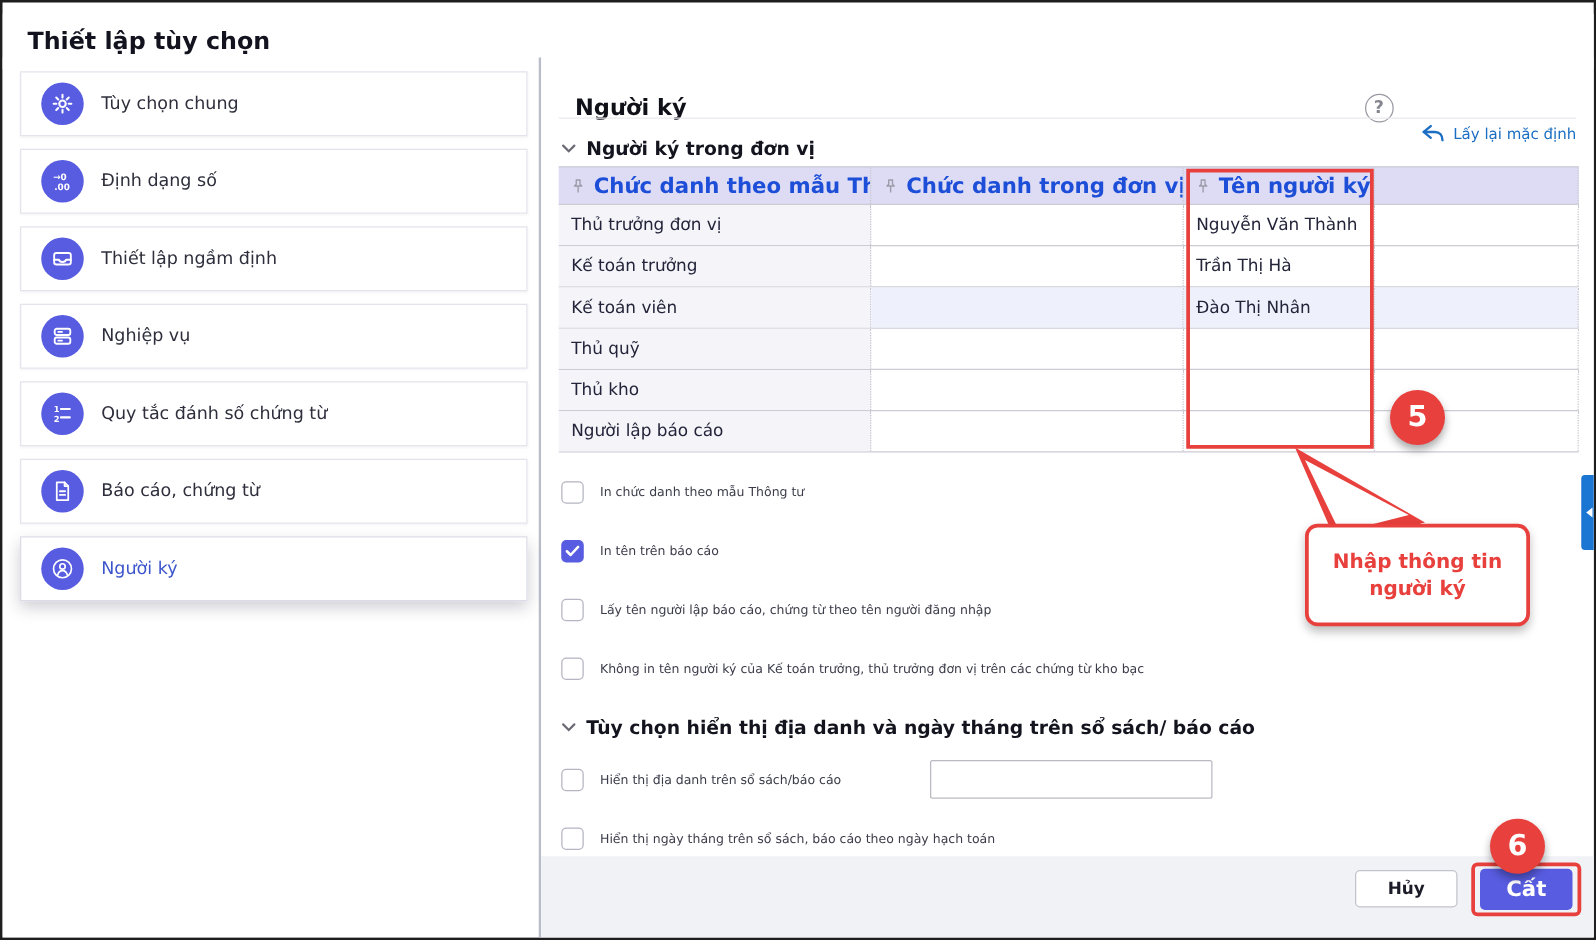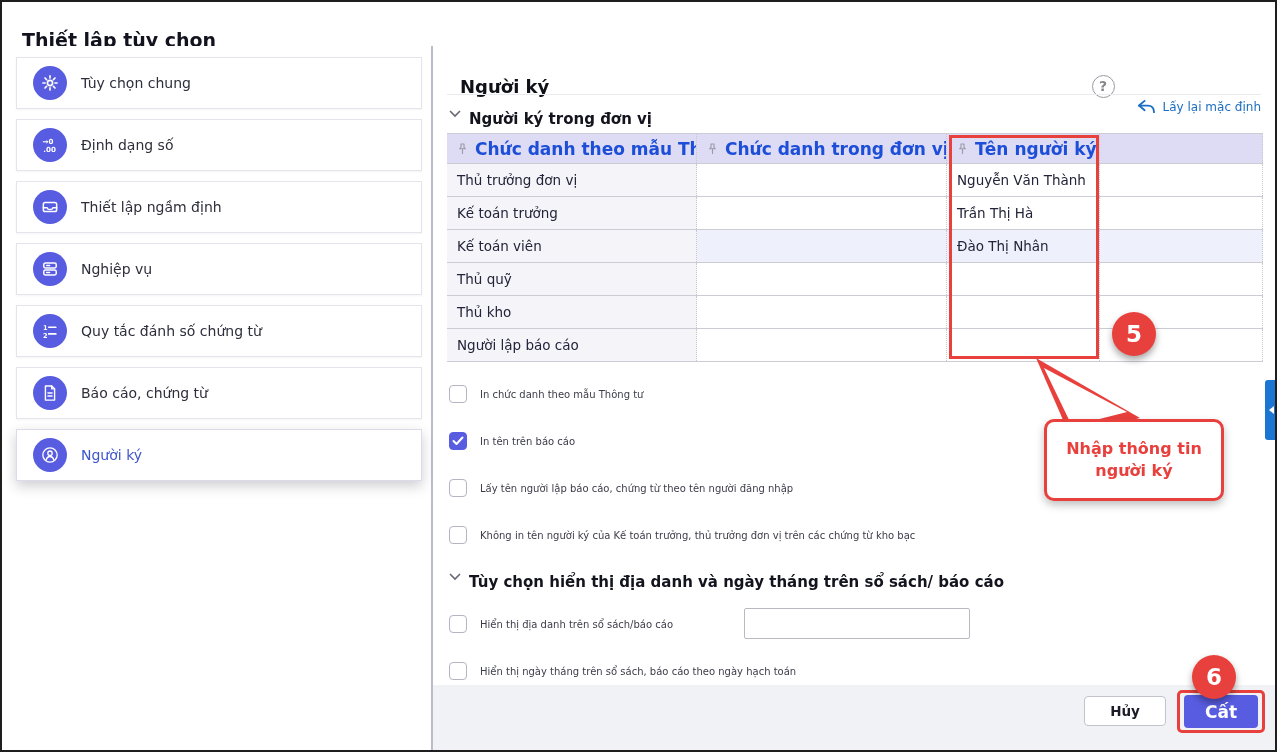--- a/index.html
+++ b/index.html
@@ -1,20 +1,20 @@
 <!DOCTYPE html>
 <html style="--accent: #585ce0; --ann-red: #e8403d; --link-blue: #1b6ec2; --selected-text: #3d55cc; --tbl-head: #dedcf5; --row-hl: #eef1fb;"><head>
 <meta charset="utf-8">
 <style>
   html,body{margin:0;padding:0;background:#fff;}
   body{font-family:"DejaVu Sans","Liberation Sans",sans-serif;}
   .window{position:relative;width:1277px;height:752px;box-sizing:border-box;border:2px solid #1e1e1e;background:#fff;overflow:hidden;}
 
   
-  .app-header{position:absolute;top:16px;left:0;right:0;height:43px;border-bottom:1px solid #e5e6ea;display:flex;align-items:center;padding-left:20px;background:#fff;}
+  .app-header{position:absolute;top:9px;left:0;right:0;height:43px;border-bottom:1px solid #e5e6ea;display:flex;align-items:center;padding-left:20px;background:#fff;}
   .app-title{font-size:19px;font-weight:bold;color:#13131f;}
 
   
   .sidebar{position:absolute;top:44px;left:0;width:429px;bottom:0;background:#fff;border-right:2px solid #b9bdc9;}
   .side-list{padding:11px 9px 0 14px;}
   .side-card{display:flex;align-items:center;height:52px;box-sizing:border-box;border:1px solid #e4e4ec;border-radius:0;margin-bottom:10px;background:#fff;cursor:pointer;box-shadow:0 1px 2px rgba(30,30,60,.05);}
   .side-card.selected{box-shadow:0 5px 12px rgba(30,30,60,.22);border-color:#dcdce8;}
   .side-icon{width:34px;height:34px;border-radius:50%;background:var(--accent,#585ce0);margin:0 14px 0 16px;display:flex;align-items:center;justify-content:center;flex:0 0 34px;}
   .side-icon svg{width:20px;height:20px;}
   .side-label{font-size:14px;color:#2e2e3c;}
@@ -22,21 +22,21 @@
 
   
   .main{position:absolute;top:44px;left:431px;right:0;bottom:0;background:#fff;}
   .panel-head{position:absolute;top:12px;left:27px;right:14px;display:flex;justify-content:space-between;align-items:center;}
   .panel-title{font-size:18px;font-weight:bold;color:#101019;}
   .head-right{display:flex;align-items:center;gap:22px;}
   .help-circle{width:23px;height:23px;border-radius:50%;border:1.6px solid #9a9aa4;color:#85858f;font-size:14px;font-weight:bold;display:flex;align-items:center;justify-content:center;box-sizing:border-box;cursor:pointer;}
   .reset-link{display:flex;align-items:center;gap:7px;color:var(--link-blue,#1b6ec2);font-size:12px;cursor:pointer;margin-top:41px;}
   .panel-divider{position:absolute;top:48px;left:14px;right:14px;border-top:1px solid #e9e9ee;}
 
-  .section-head{display:flex;gap:8px;font-size:15px;font-weight:bold;color:#14141f;}
+  .section-head{display:flex;align-items:center;gap:8px;font-size:15px;font-weight:bold;color:#14141f;}
   .sec1{position:absolute;top:64px;left:16px;}
   .sec2{position:absolute;top:527px;left:16px;}
   .chev{display:inline-flex;}
 
   
   .tbl{position:absolute;left:14px;top:87px;width:816px;font-size:13.5px;color:#23233a;}
   .tbl-row{display:flex;height:32px;border-bottom:1px solid #cbccd4;}
   .tbl-row.head{height:29px;background:var(--tbl-head,#dedcf5);font-weight:bold;border-top:1px solid #cbccd4;color:#1d4ed8;font-size:17px;}
   .cell{box-sizing:border-box;padding:0 10px;display:flex;align-items:center;gap:7px;border-right:1px dotted #c6c8d0;overflow:hidden;white-space:nowrap;}
   .c1{width:250px;}

